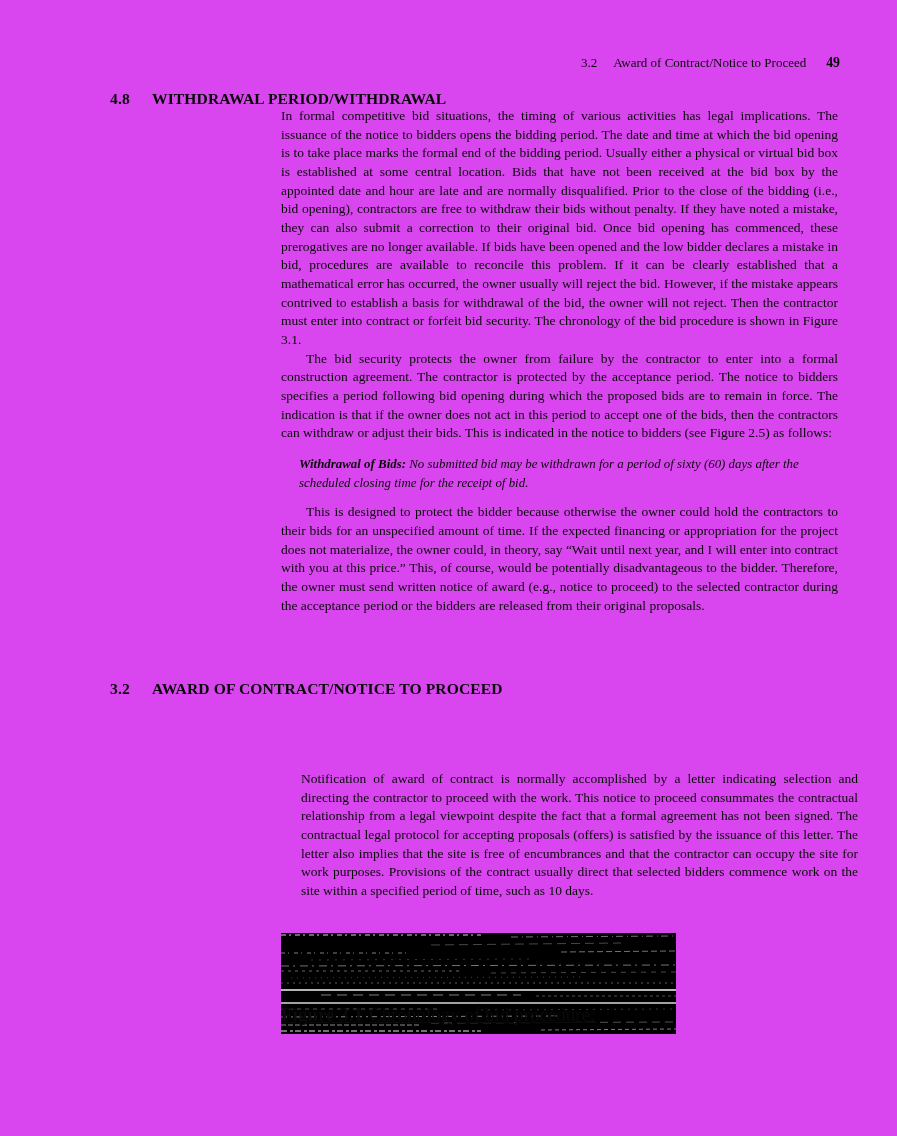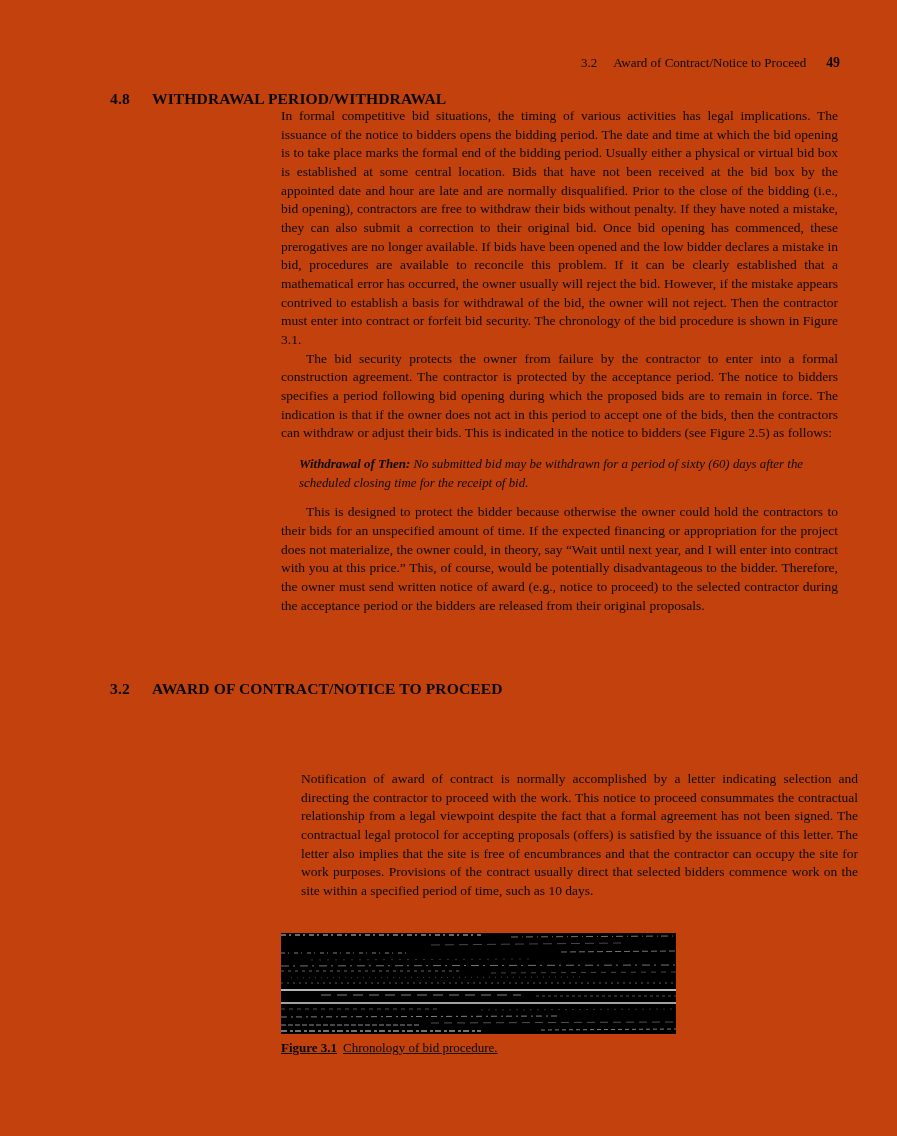--- a/index.html
+++ b/index.html
@@ -1,20 +1,20 @@
 <!DOCTYPE html>
 <html><head>
 <meta charset="utf-8">
 <style>
   html, body { margin: 0; padding: 0; background: #ffffff; }
   .page {
     position: relative;
     width: 897px;
     height: 1136px;
-    background: #c2410c;
+    background: #d946ef;
     color: #0a0a0a;
     font-family: "Liberation Serif", "DejaVu Serif", serif;
     overflow: hidden;
   }
   .running-header {
     position: absolute;
     top: 55px;
     right: 57px;
     font-size: 13px;
     white-space: nowrap;
@@ -61,22 +61,22 @@
     left: 281px;
     top: 933px;
     width: 395px;
     height: 101px;
   }
   .figure-wrap svg { display: block; }
 
   .figure-caption {
     position: absolute;
     left: 281px;
-    top: 1040px;
-    font-size: 13px;
+    top: 1004px;
+    font-size: 19px;
     white-space: nowrap;
     text-decoration: underline;
   }
   .figure-caption .cap-label { font-weight: bold; margin-right: 6px; }
 </style>
 </head>
 <body>
 
 <div class="page">
 
@@ -85,21 +85,21 @@
   </div>
 
   <div class="sec-heading heading-31">
     <span class="sec-num">4.8</span><span>WITHDRAWAL PERIOD/WITHDRAWAL</span>
   </div>
 
   <div class="body-col sec1-body">
     <p>In formal competitive bid situations, the timing of various activities has legal implications. The issuance of the notice to bidders opens the bidding period. The date and time at which the bid opening is to take place marks the formal end of the bidding period. Usually either a physical or virtual bid box is established at some central location. Bids that have not been received at the bid box by the appointed date and hour are late and are normally disqualified. Prior to the close of the bidding (i.e., bid opening), contractors are free to withdraw their bids without penalty. If they have noted a mistake, they can also submit a correction to their original bid. Once bid opening has commenced, these prerogatives are no longer available. If bids have been opened and the low bidder declares a mistake in bid, procedures are available to reconcile this problem. If it can be clearly established that a mathematical error has occurred, the owner usually will reject the bid. However, if the mistake appears contrived to establish a basis for withdrawal of the bid, the owner will not reject. Then the contractor must enter into contract or forfeit bid security. The chronology of the bid procedure is shown in Figure 3.1.</p>
     <p class="indent">The bid security protects the owner from failure by the contractor to enter into a formal construction agreement. The contractor is protected by the acceptance period. The notice to bidders specifies a period following bid opening during which the proposed bids are to remain in force. The indication is that if the owner does not act in this period to accept one of the bids, then the contractors can withdraw or adjust their bids. This is indicated in the notice to bidders (see Figure 2.5) as follows:</p>
     <div class="quote">
-      <span class="quote-lead">Withdrawal of Then:</span>
+      <span class="quote-lead">Withdrawal of Bids:</span>
       <span>No submitted bid may be withdrawn for a period of sixty (60) days after the scheduled closing time for the receipt of bid.</span>
     </div>
     <p class="indent">This is designed to protect the bidder because otherwise the owner could hold the contractors to their bids for an unspecified amount of time. If the expected financing or appropriation for the project does not materialize, the owner could, in theory, say “Wait until next year, and I will enter into contract with you at this price.” This, of course, would be potentially disadvantageous to the bidder. Therefore, the owner must send written notice of award (e.g., notice to proceed) to the selected contractor during the acceptance period or the bidders are released from their original proposals.</p>
   </div>
 
   <div class="sec-heading heading-32">
     <span class="sec-num">3.2</span><span>AWARD OF CONTRACT/NOTICE TO PROCEED</span>
   </div>
 
   <div class="body-col sec2-body">

